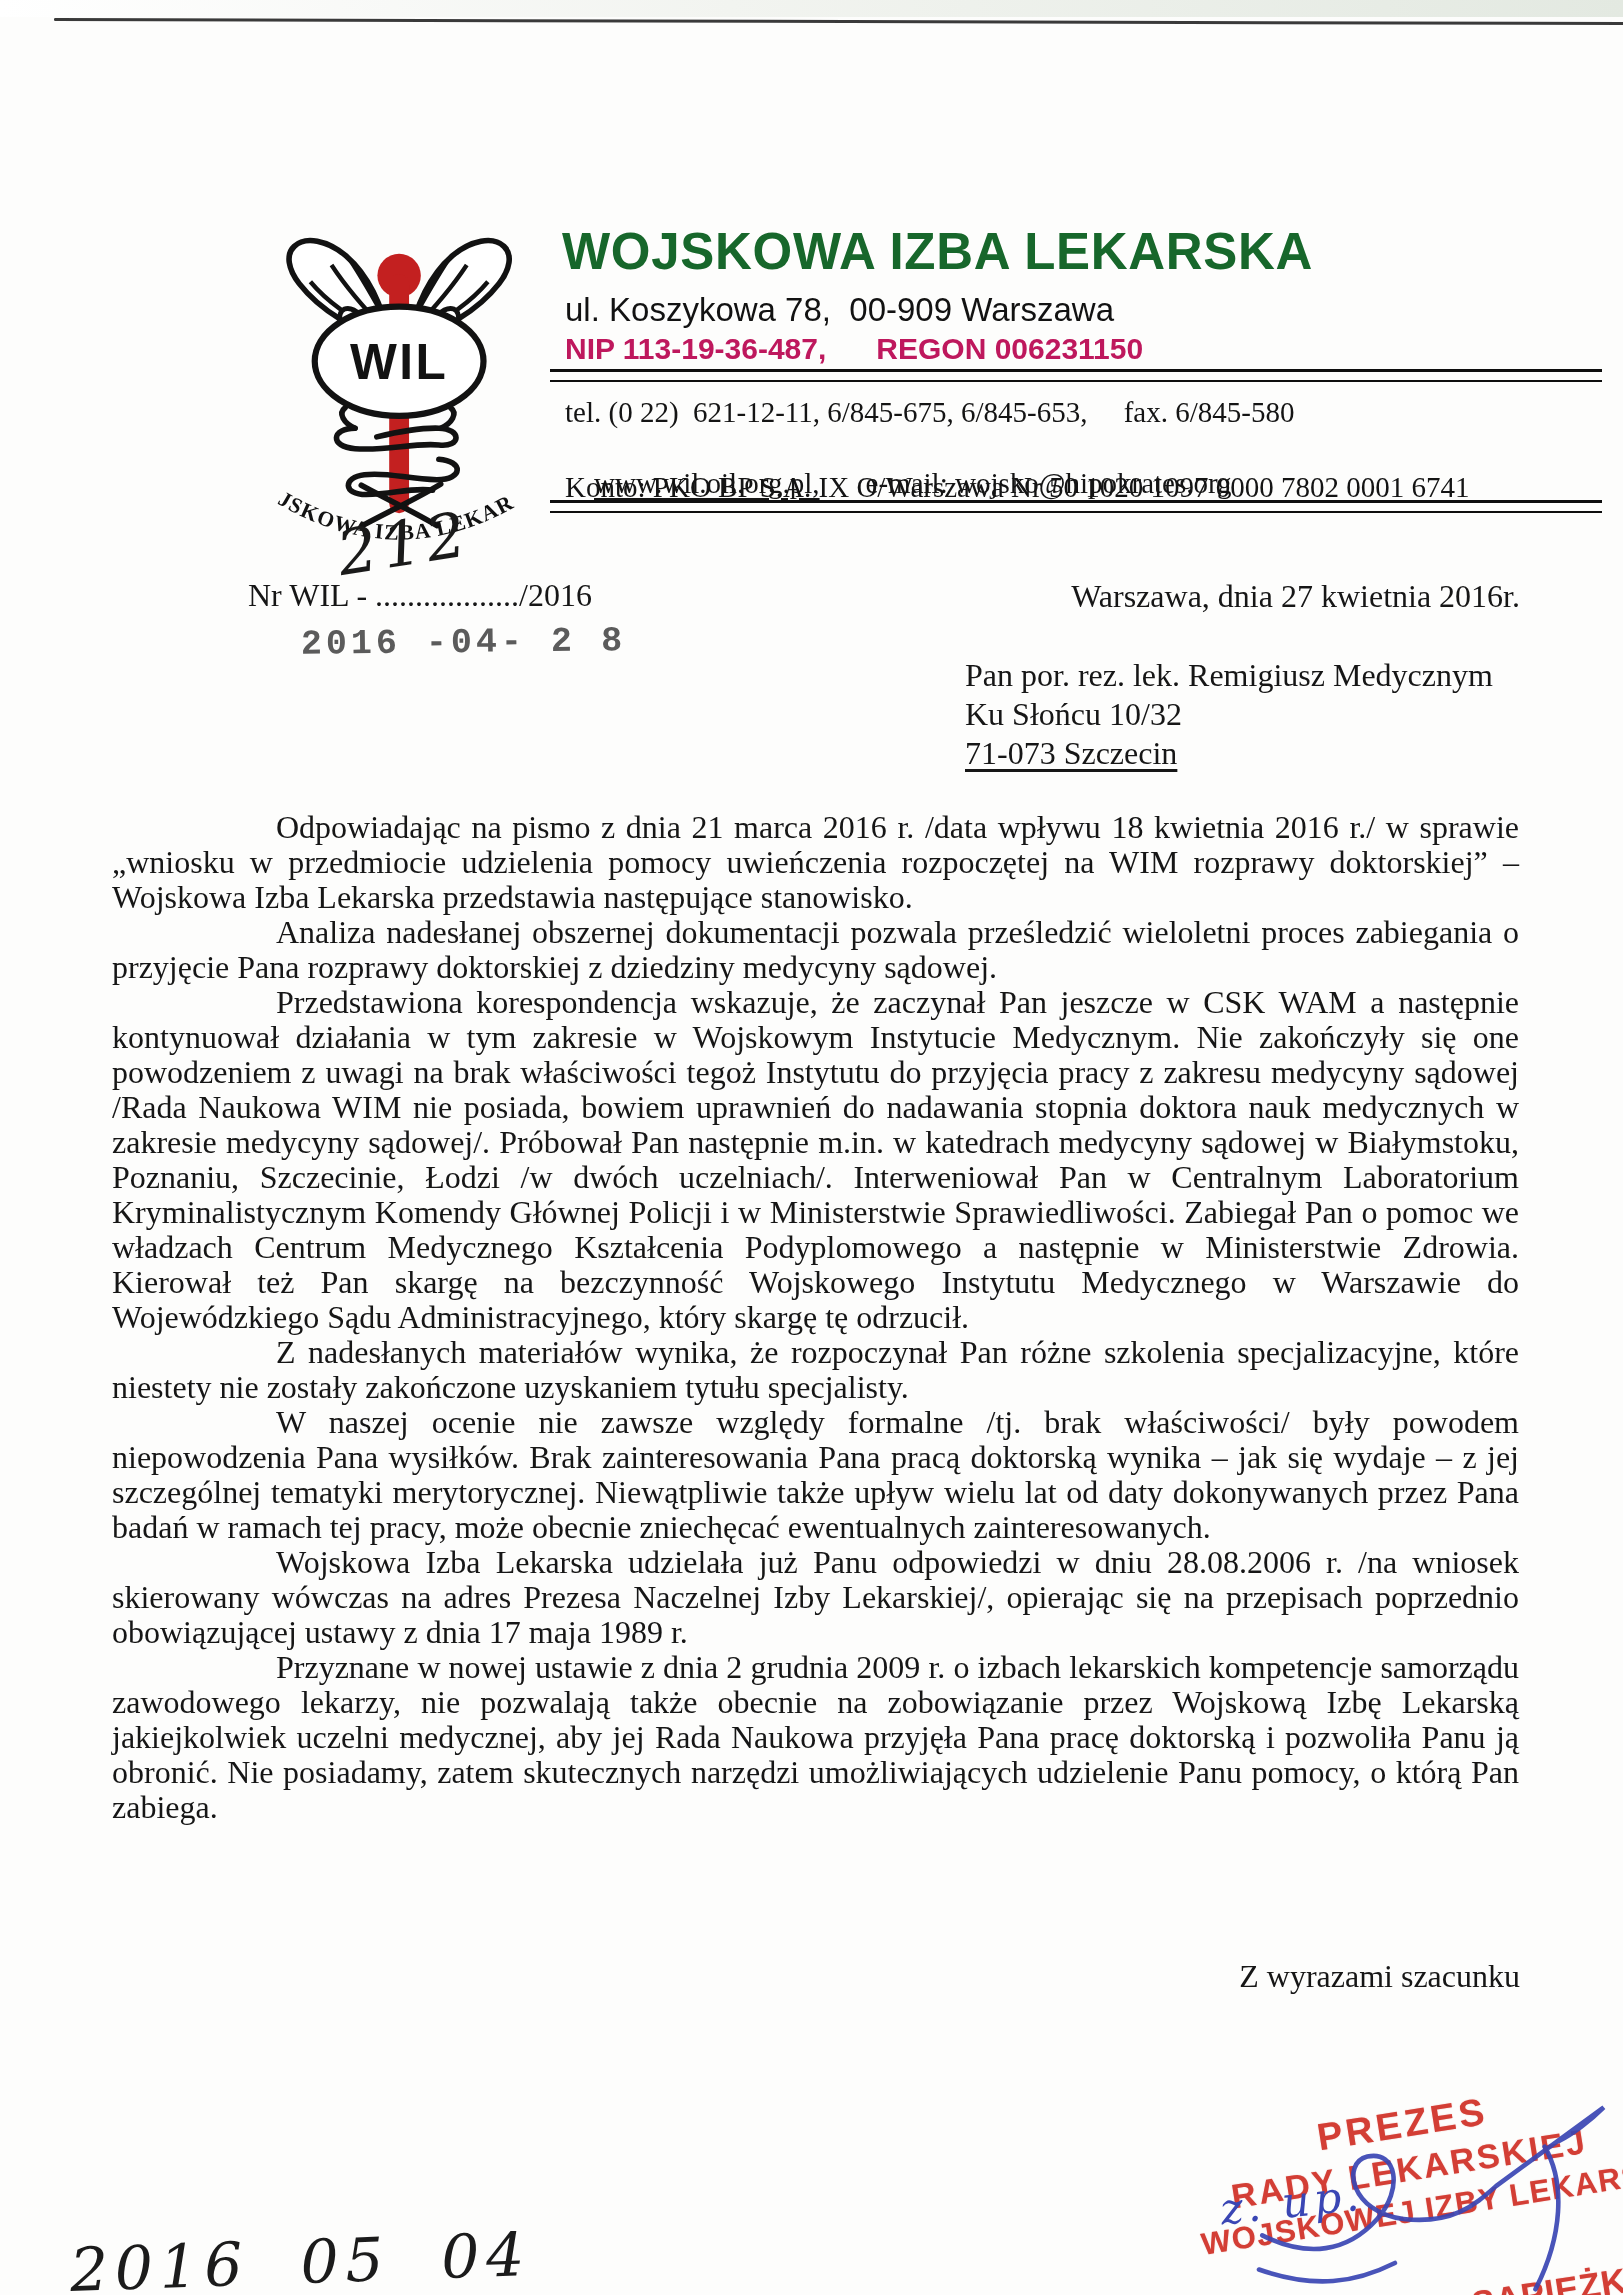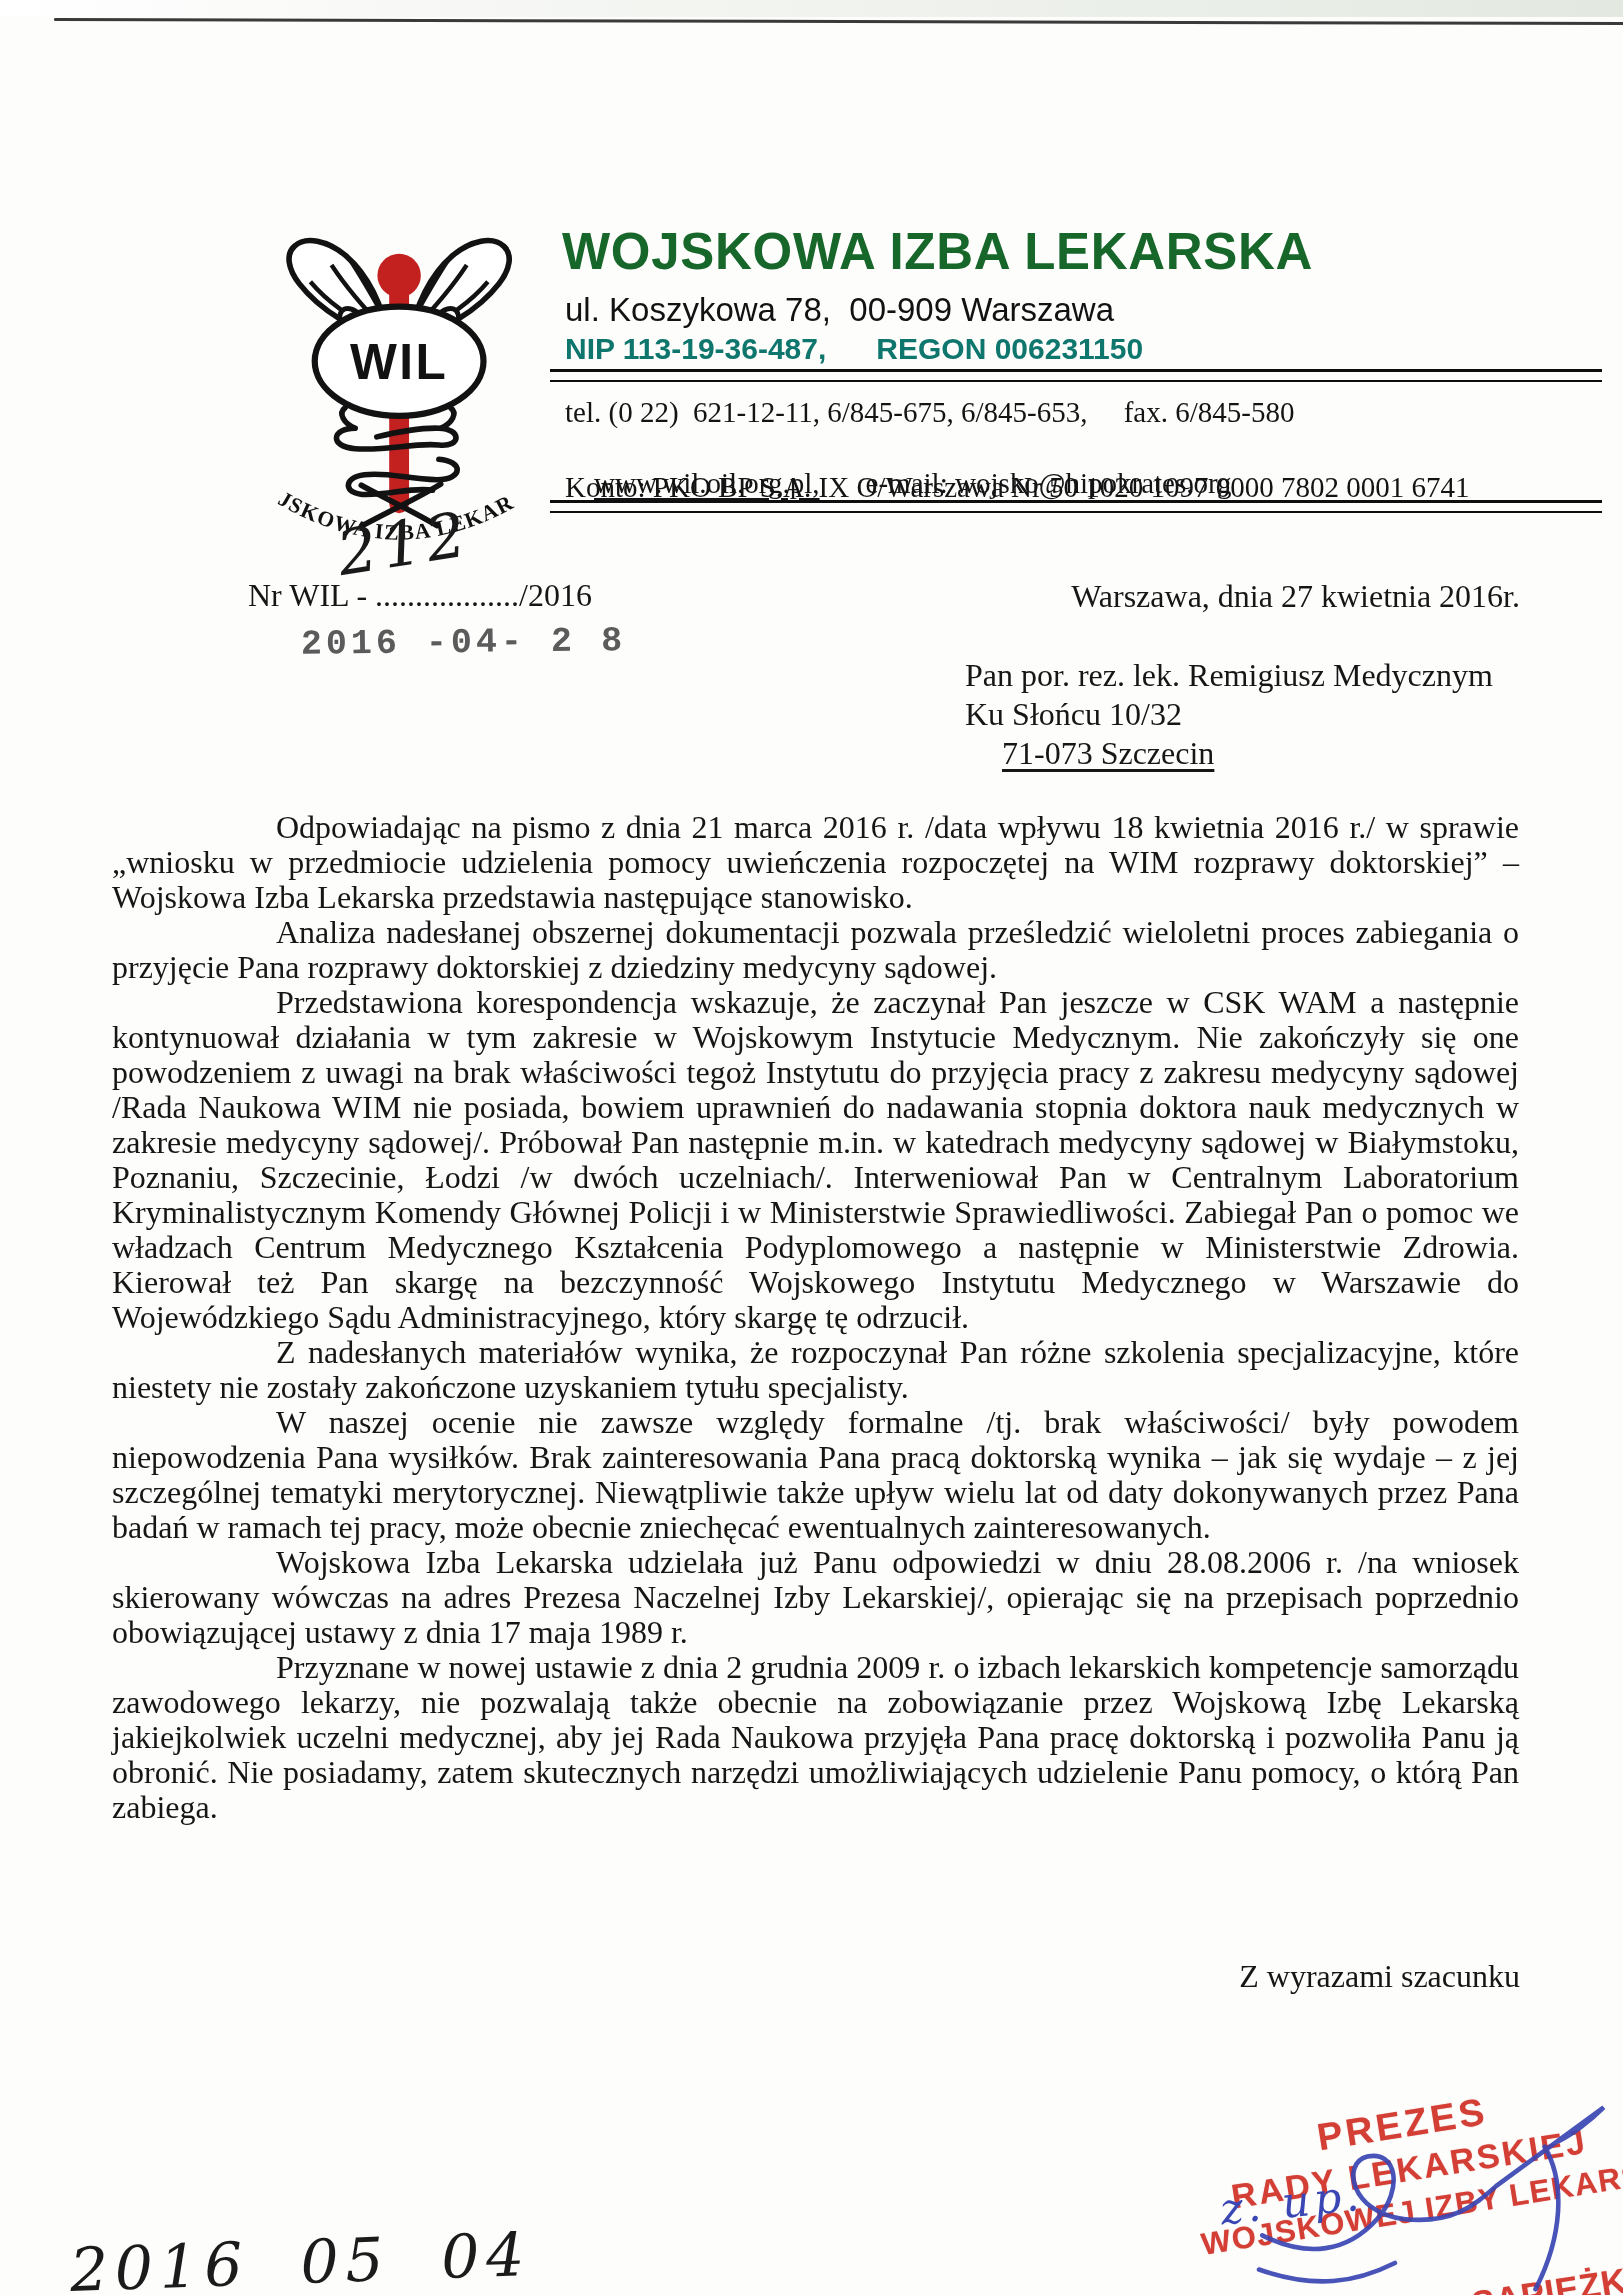--- a/index.html
+++ b/index.html
@@ -16,42 +16,42 @@
     background:linear-gradient(90deg,#ffffff 0%,#f2f4f0 45%,#e3e9e1 100%);}
   .scan-top-line{position:absolute;top:20.4px;left:54px;width:1570px;height:2.6px;
     background:#3a3a3a;transform:rotate(0.15deg);border-radius:1.3px;}
   
   .logo{position:absolute;left:262px;top:212px;width:273px;height:348px;}
   .org-name{position:absolute;left:562px;top:222px;font-family:"Liberation Sans",sans-serif;
     font-weight:bold;font-size:51px;letter-spacing:0.7px;color:#17672b;white-space:nowrap;}
   .org-addr{position:absolute;left:565px;top:291px;font-family:"Liberation Sans",sans-serif;
     font-weight:normal;font-size:33px;color:#121212;white-space:pre-wrap;}
   .org-nip{position:absolute;left:565px;top:332px;font-family:"Liberation Sans",sans-serif;
-    font-weight:bold;font-size:30px;color:#0f766e;white-space:pre-wrap;}
+    font-weight:bold;font-size:30px;color:#be185d;white-space:pre-wrap;}
   .dbl-rule{position:absolute;left:550px;width:1052px;height:8px;
     border-top:3.3px solid #0e0e0e;border-bottom:2.6px solid #0e0e0e;}
   .rule-1{top:369px;}
   .rule-2{top:500px;}
   .contact{position:absolute;left:565px;font-family:Liberation Serif, serif;
     font-size:29px;color:#141414;white-space:pre-wrap;}
   .tel-line{top:396px;}
   .web-line{top:434px;}
   .konto-line{top:471px;}
   .web-underline{text-decoration:underline;text-underline-offset:4.6px;text-decoration-thickness:2px;}
   .email-part{margin-left:46px;}
   
   .ref-line{position:absolute;left:248px;top:577px;font-size:32px;white-space:nowrap;}
   .ref-number{position:absolute;left:337px;top:507px;font-family:"DejaVu Serif",serif;
     font-style:italic;font-size:62px;color:#1a1a1a;transform:rotate(-9deg);letter-spacing:5.3px;}
   .ref-date-stamp{position:absolute;left:301px;top:623px;font-family:"Liberation Mono",monospace;
     font-weight:bold;font-size:35px;letter-spacing:4px;color:#454545;transform:rotate(-0.6deg);opacity:.88;white-space:pre;}
   .dateline{position:absolute;left:855px;top:578px;width:665px;text-align:right;font-size:32px;white-space:nowrap;}
   
   .addressee{position:absolute;left:965px;top:656px;font-size:32px;line-height:1.22;}
-  .addressee .underlined{text-decoration:underline;text-underline-offset:5.3px;text-decoration-thickness:2.6px;margin-left:37px;}
+  .addressee .underlined{text-decoration:underline;text-underline-offset:5.3px;text-decoration-thickness:2.6px;}
   
   .body-text{position:absolute;left:112px;top:810px;width:1407px;
     font-size:32px;line-height:35px;text-align:justify;}
   .body-text p{margin:0;text-indent:164px;}
   
   .closing{position:absolute;left:1118px;top:1958px;width:402px;text-align:right;font-size:32px;white-space:nowrap;}
   .stamp{position:absolute;left:1200px;top:2102px;width:434px;transform:rotate(-9deg);
     text-align:center;color:#d03026;font-family:"Liberation Sans",sans-serif;font-weight:bold;
     opacity:.93;text-shadow:0 0 1.3px rgba(208,48,38,.35);}
   .stamp-l1{font-size:38px;letter-spacing:3.3px;}

